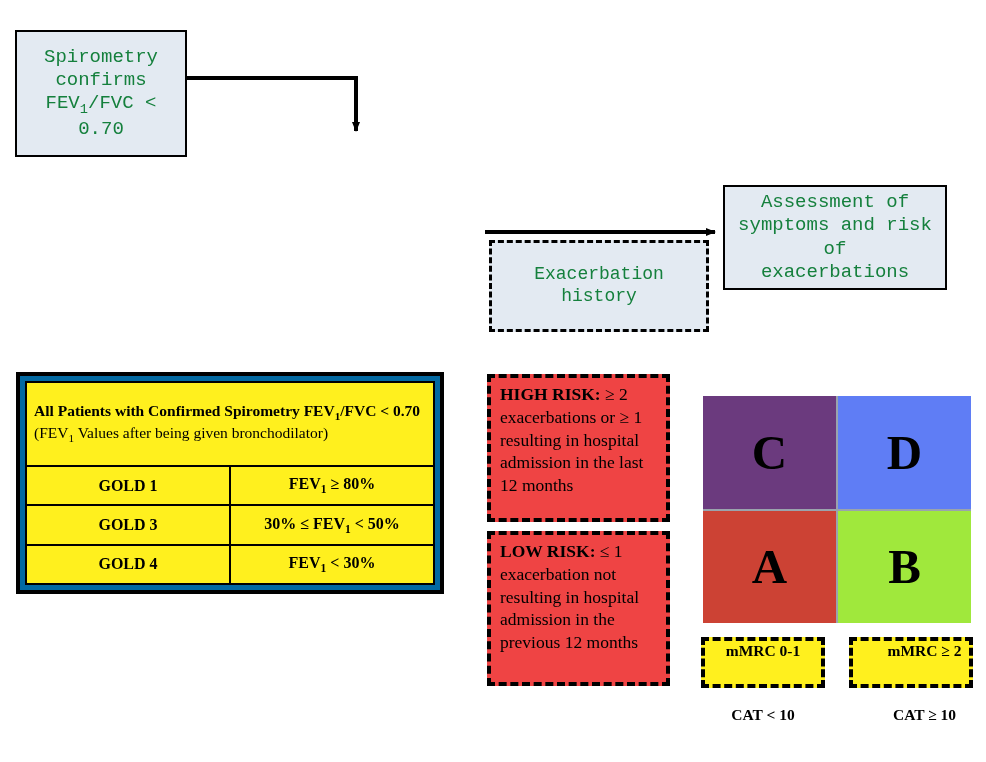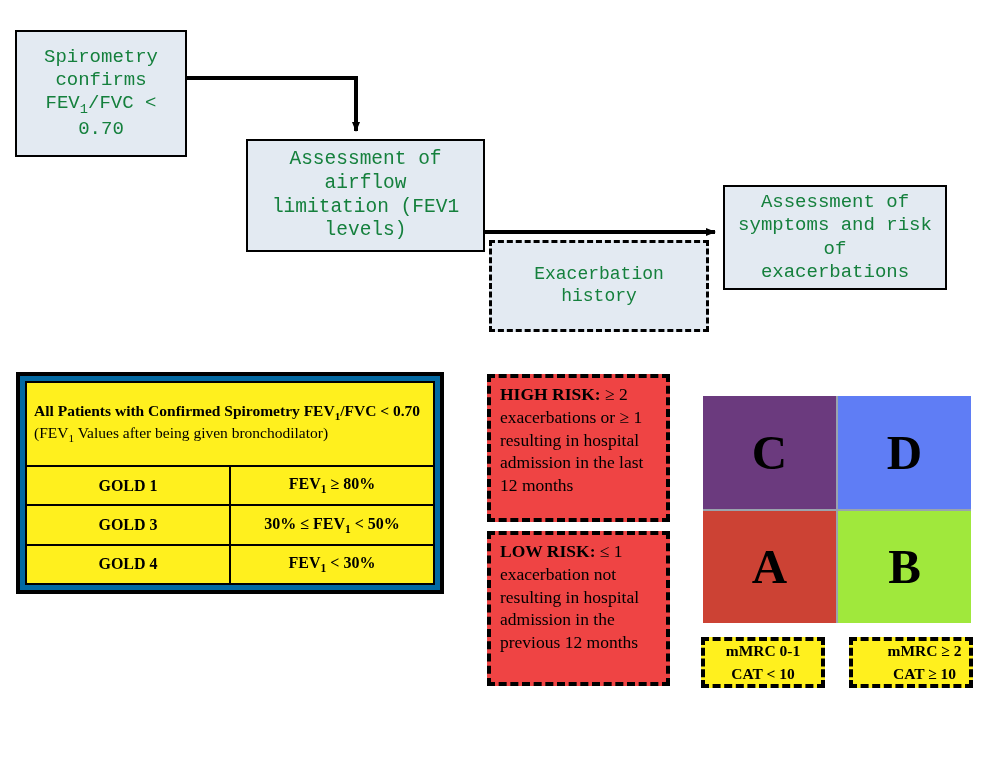--- a/index.html
+++ b/index.html
@@ -151,21 +151,22 @@
     background: #fff01e;
     border: 4px dashed #000000;
     color: #000000;
     font-weight: bold;
     font-size: 15.5px;
     line-height: 1.26;
     text-align: center;
     display: flex;
     flex-direction: column;
     align-items: center;
-    justify-content: space-between;
+    justify-content: flex-start;
+    gap: 44px;
   }
   #box-cat-left  { left: 701px; top: 637px; width: 124px; height: 51px; }
   #box-cat-right { left: 849px; top: 637px; width: 124px; height: 51px; padding-left: 27px; }
 </style>
 </head>
 <body>
 
 <div class="stage">
 
   <svg id="connectors" viewBox="0 0 986 762" width="986" height="762">
@@ -182,27 +183,20 @@
 
   <div class="flowbox" id="box-spirometry">
     <span class="txt">
       <span>Spirometry</span><br>
       <span>confirms</span><br>
       <span>FEV</span><sub>1</sub><span>/FVC &lt;</span><br>
       <span>0.70</span>
     </span>
   </div>
 
-  <div class="flowbox" id="box-airflow">
-    <span class="txt">
-      <span>Assessment of airflow</span><br>
-      <span>limitation (FEV1</span><br>
-      <span>levels)</span>
-    </span>
-  </div>
 
   <div class="flowbox" id="box-exacerbation">
     <span class="txt">Exacerbation history</span>
   </div>
 
   <div class="flowbox" id="box-symptoms">
     <span class="txt">
       <span>Assessment of</span><br>
       <span>symptoms and risk of</span><br>
       <span>exacerbations</span>

